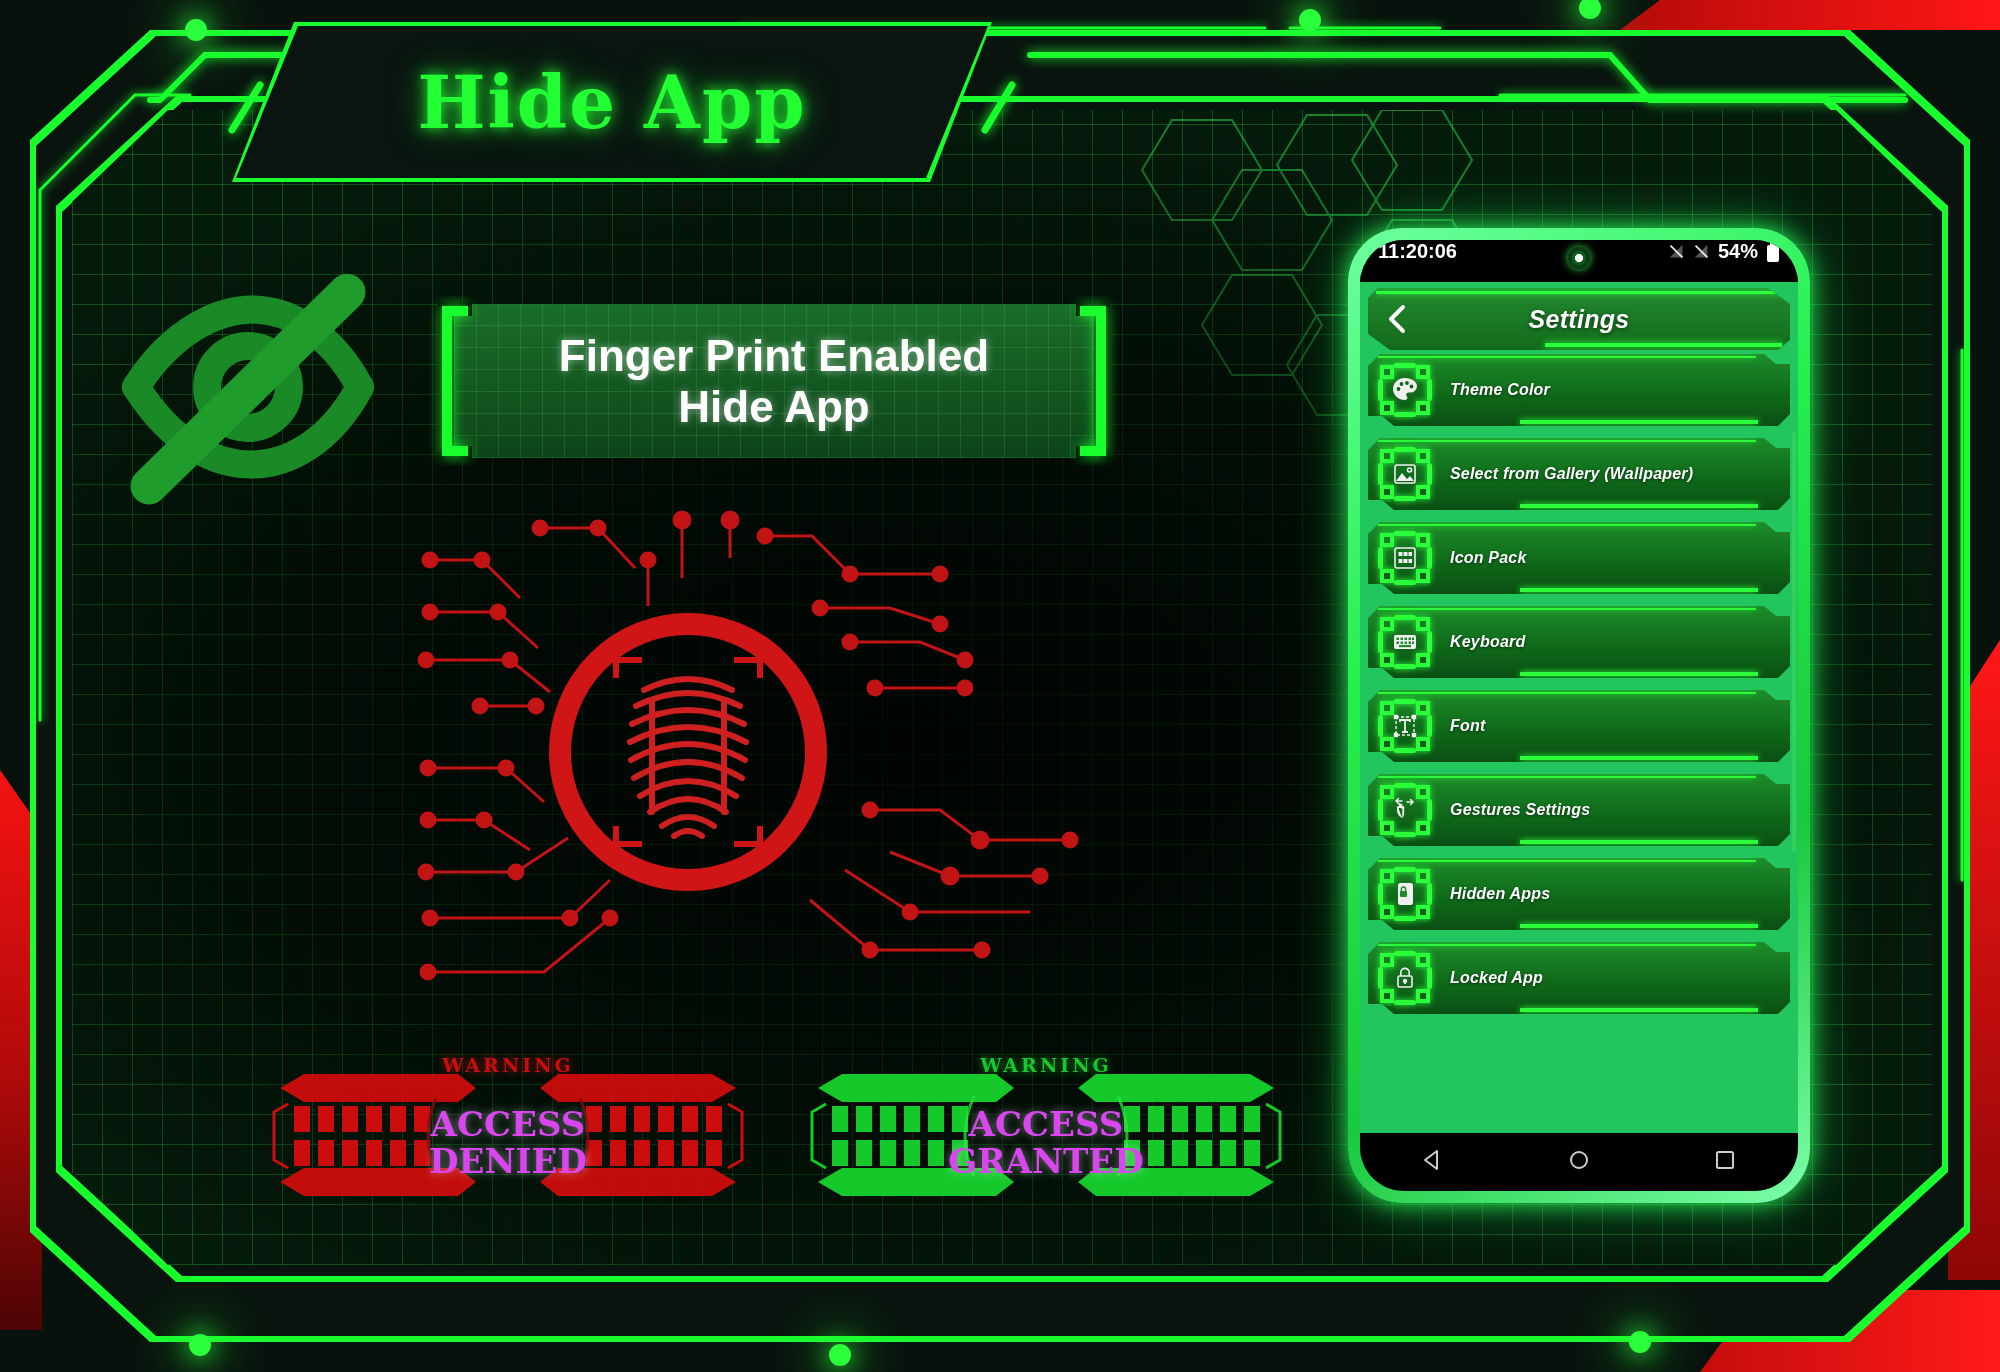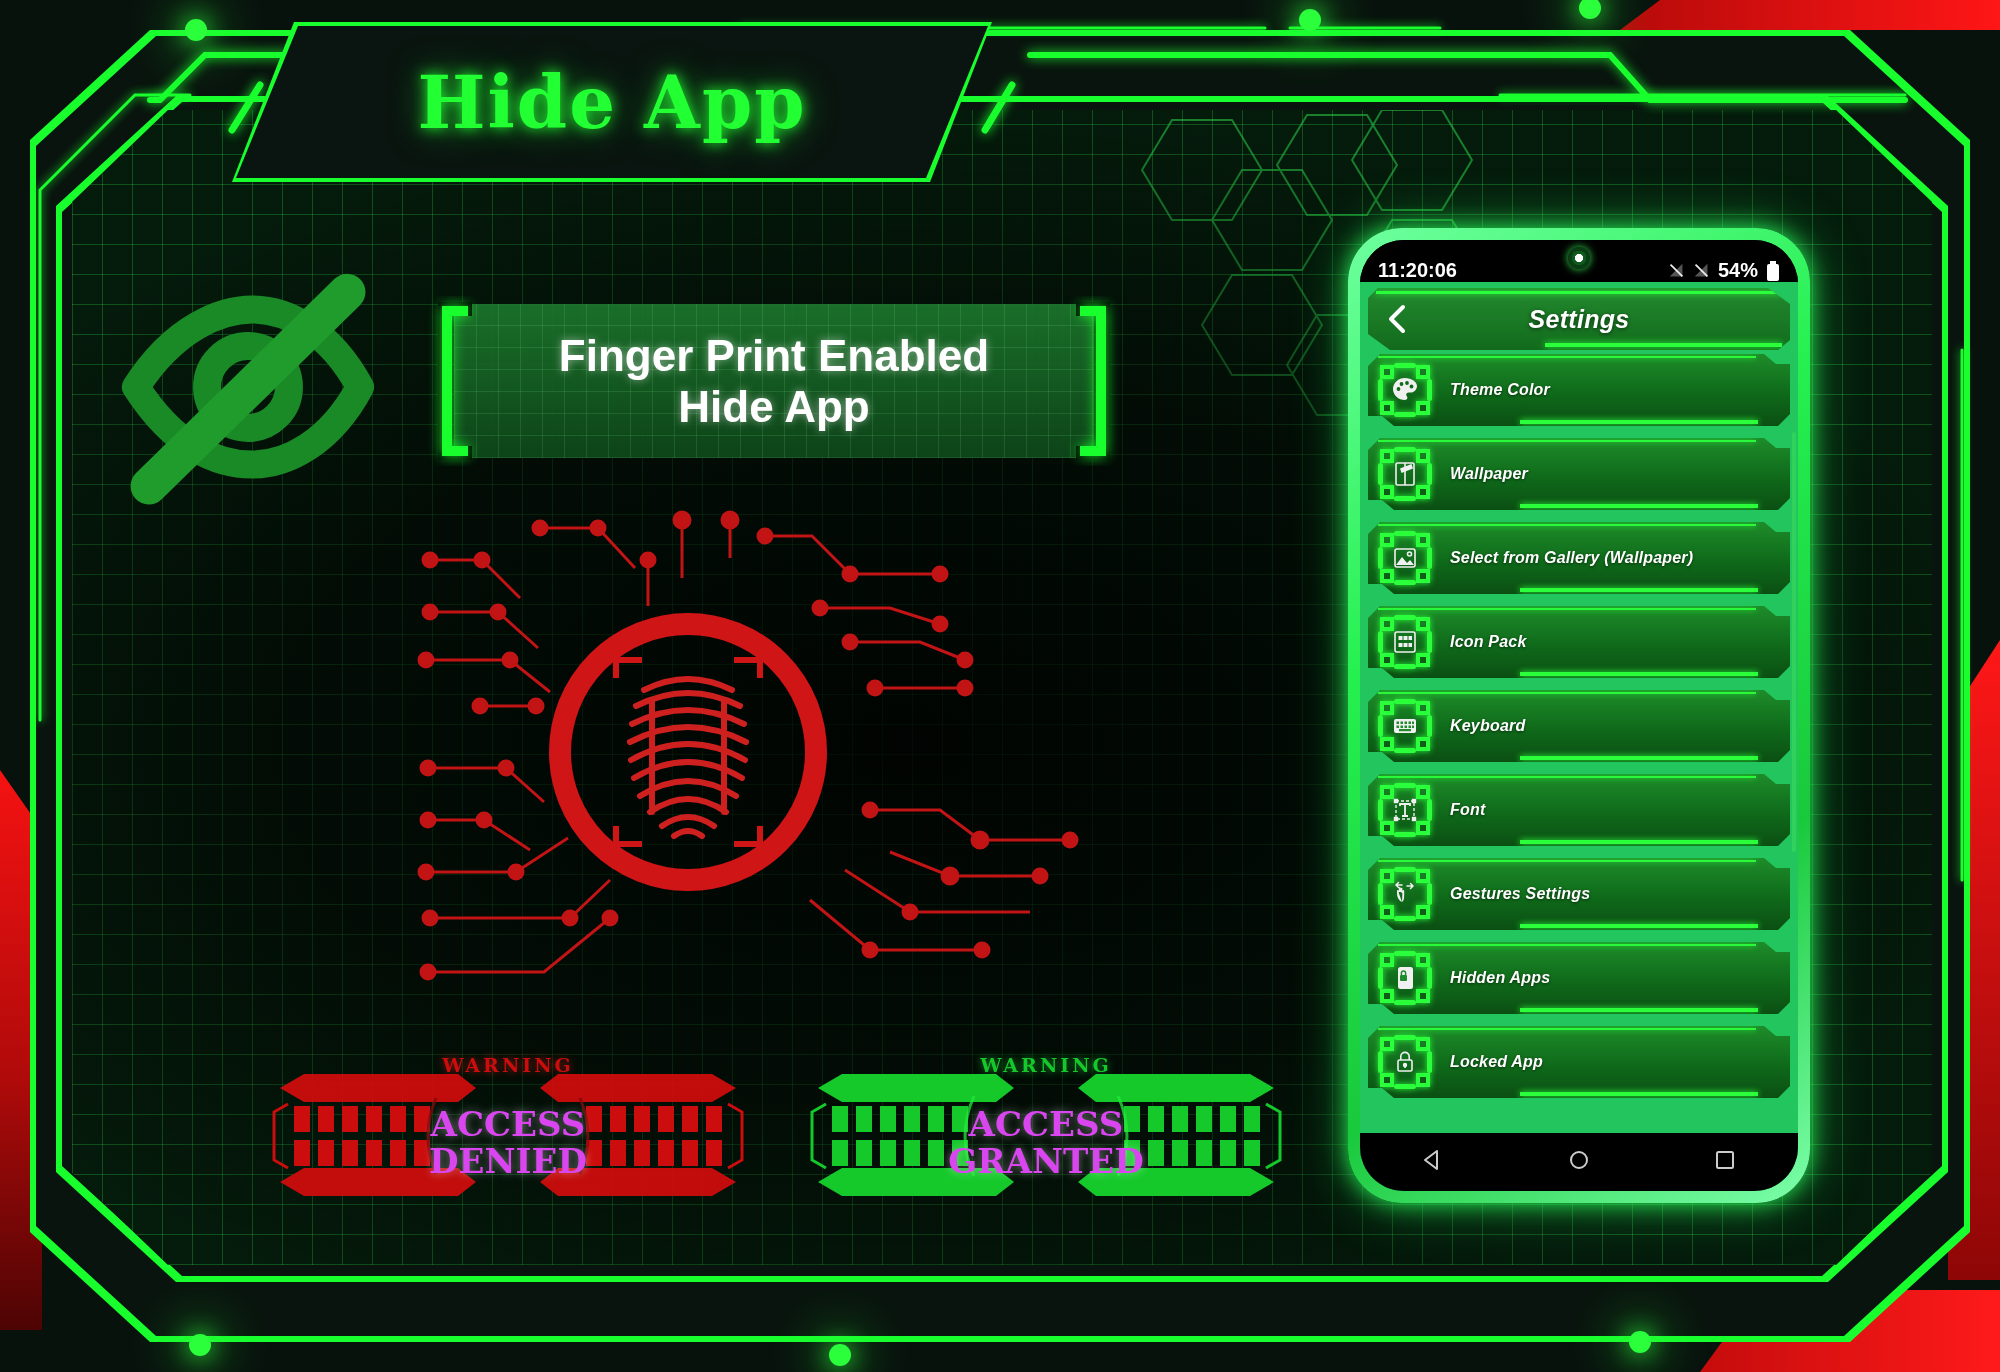--- a/index.html
+++ b/index.html
@@ -145,21 +145,21 @@
     background:linear-gradient(145deg,#6effa0,#25f04f 35%,#19c93c 70%,#7dffab);
     box-shadow:0 0 22px rgba(40,255,90,.85),0 0 55px rgba(40,255,90,.45);
     padding:12px;
   }
   .phone-screen{
     position:relative; width:100%; height:100%;
     border-radius:44px; background:#000; overflow:hidden;
   }
   .statusbar{
     position:relative; height:42px; background:#000;
-    display:flex; align-items:flex-end; padding:0 18px; color:#fff;
+    display:flex; align-items:flex-start; padding:0 18px; color:#fff;
     font-size:20px; font-weight:700; z-index:3;
   }
   .sb-time{ font-family:"Liberation Sans", sans-serif; }
   .sb-right{ margin-left:auto; display:flex; align-items:center; gap:8px; }
   .sig{ width:17px; height:17px; }
   .sb-pct{ font-size:20px; font-weight:700; }
   .notch{
     position:absolute; left:50%; top:0; transform:translateX(-50%);
     width:92px; height:36px; background:#000;
     border-radius:0 0 22px 22px; z-index:4;
@@ -608,40 +608,20 @@
                   <circle cx="7.5" cy="13" r="1.9" fill="#0f6a1a"></circle>
                   <circle cx="10.5" cy="8" r="1.9" fill="#0f6a1a"></circle>
                   <circle cx="16" cy="7" r="1.9" fill="#0f6a1a"></circle>
                   <circle cx="20.5" cy="10.5" r="1.9" fill="#0f6a1a"></circle>
                 </svg>
               </div>
             </div>
             <div class="item-label">Theme Color</div>
           </div>
 
-          <div class="set-item">
-            <div class="item-iconbox">
-              <span class="corner c-tl"></span>
-                <span class="corner c-tr"></span>
-              <span class="corner c-bl"></span>
-                <span class="corner c-br"></span>
-              <span class="mid-l"></span>
-                <span class="mid-r"></span>
-              <span class="mid-t"></span>
-                <span class="mid-b"></span>
-              <div class="item-glyph">
-                <svg viewBox="0 0 28 28" fill="none" stroke="#f0f0f0" stroke-width="1.6">
-                  <rect x="5" y="3" width="18" height="22" rx="1.5"></rect>
-                  <line x1="14" y1="3" x2="14" y2="25"></line>
-                  <path d="M10 9 L20 5 L21 8 L11 12 Z" fill="#f0f0f0"></path>
-                </svg>
-              </div>
-            </div>
-            <div class="item-label">Wallpaper</div>
-          </div>
 
           <div class="set-item">
             <div class="item-iconbox">
               <span class="corner c-tl"></span>
                 <span class="corner c-tr"></span>
               <span class="corner c-bl"></span>
                 <span class="corner c-br"></span>
               <span class="mid-l"></span>
                 <span class="mid-r"></span>
               <span class="mid-t"></span>

